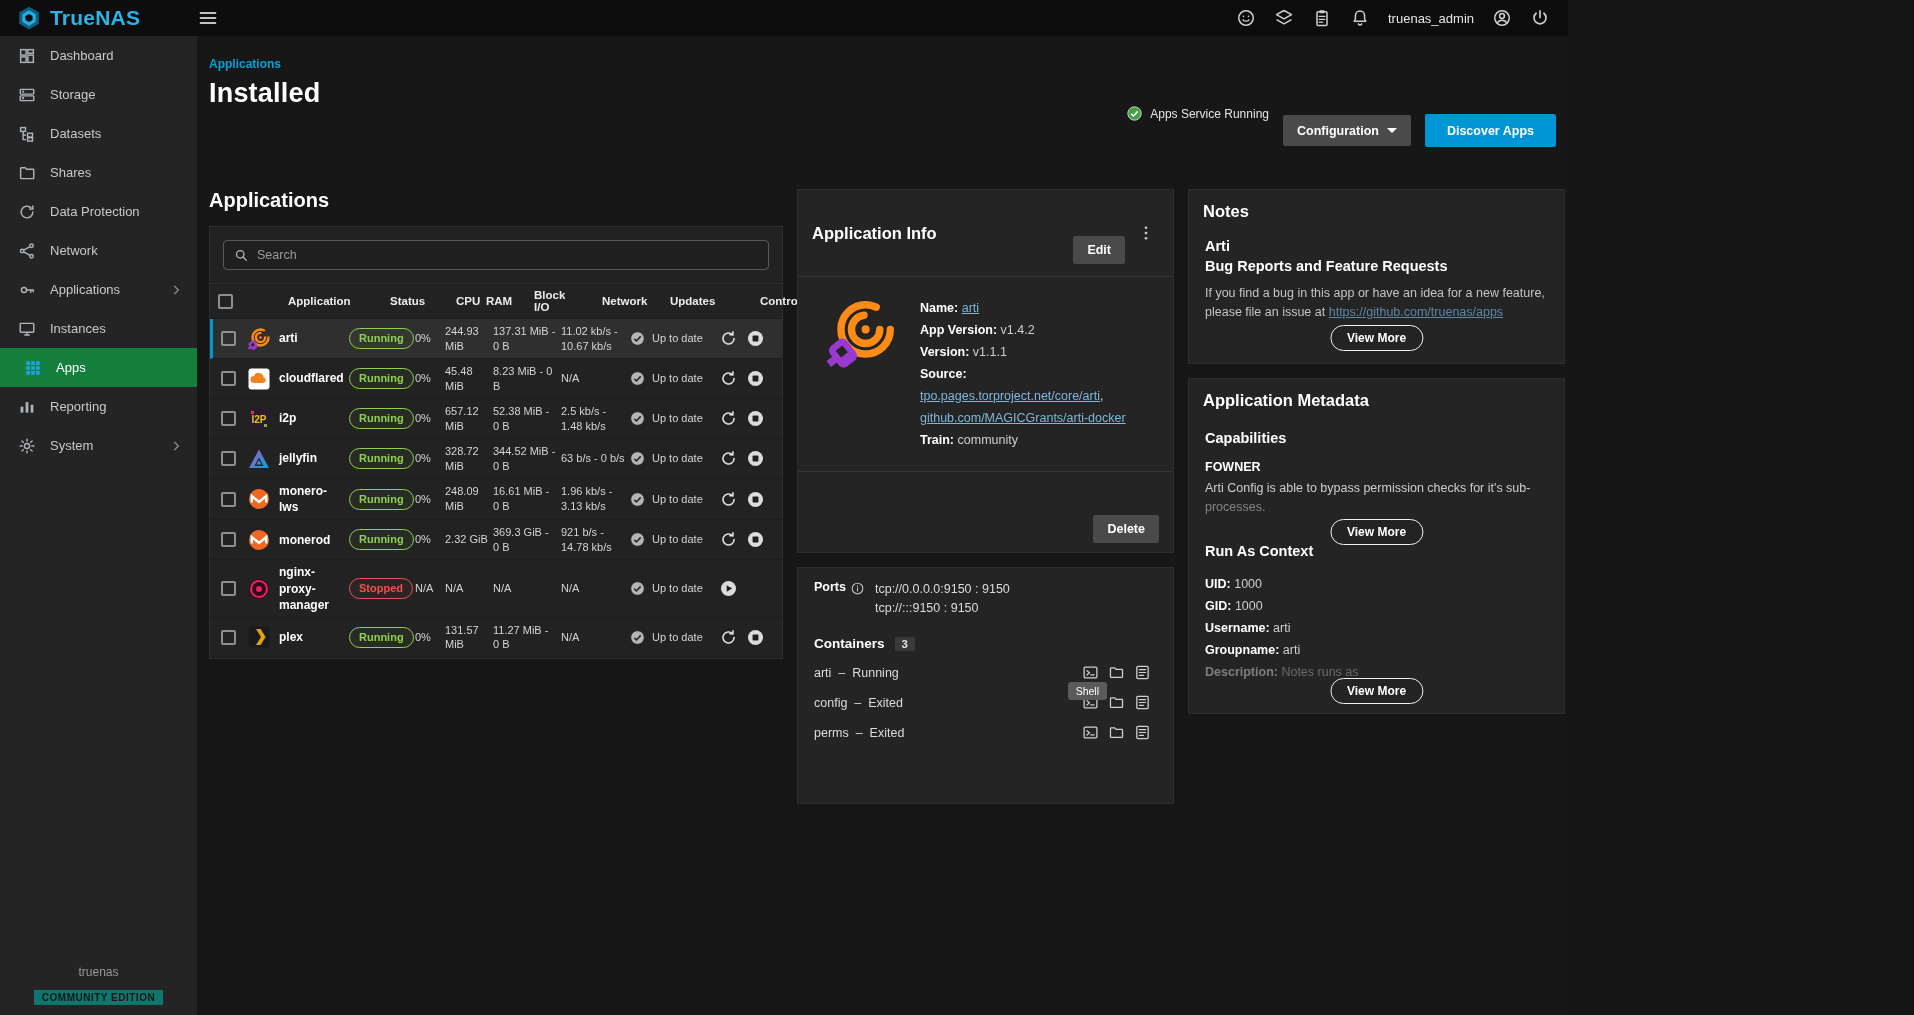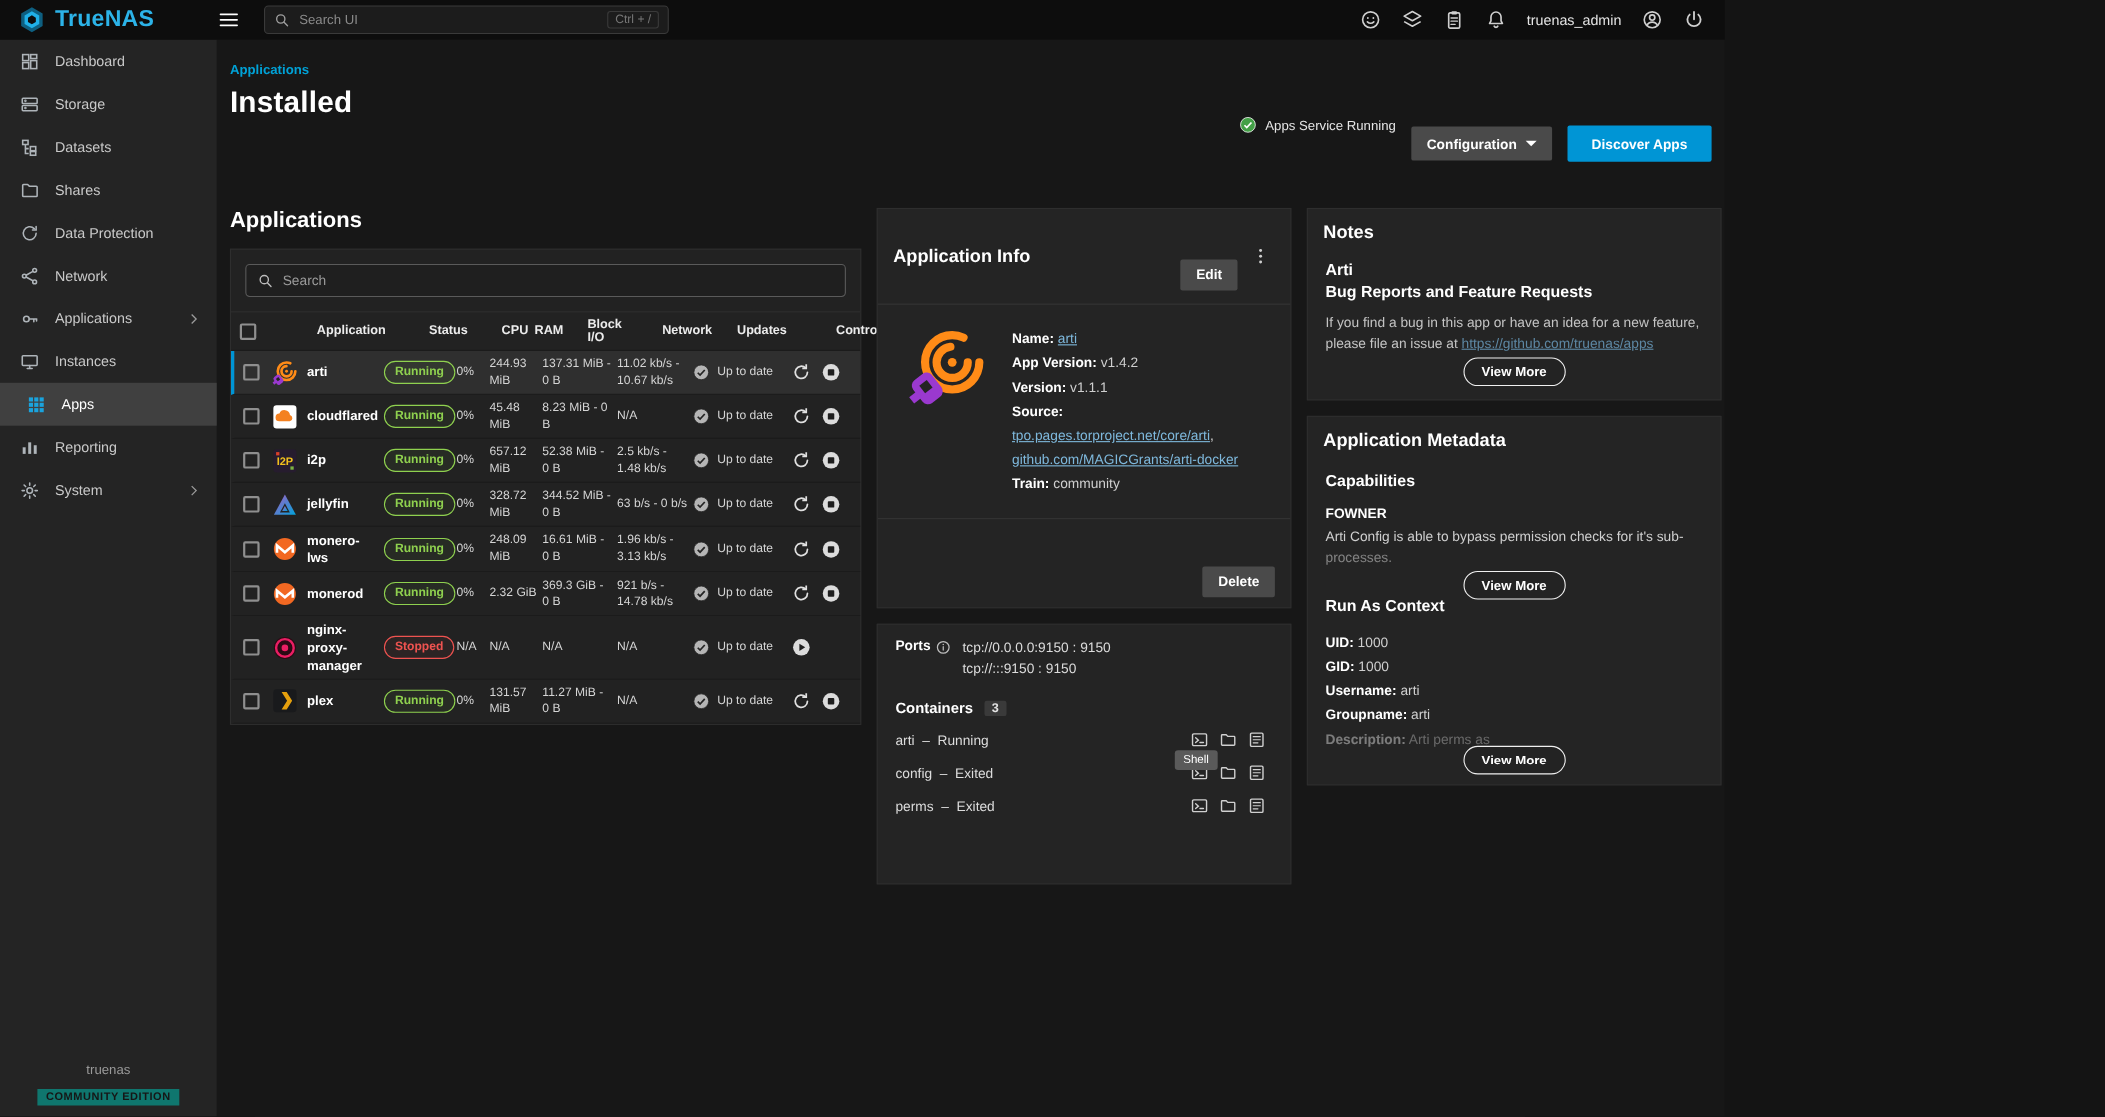--- a/index.html
+++ b/index.html
@@ -19,21 +19,21 @@
   .tb-search input::placeholder { color:#8a8a8a; }
   .kbd-hint { color:#777; font-size:11px; border:1px solid #3a3a3a; border-radius:3px; padding:1px 6px; }
   .tb-right { display:flex; align-items:center; gap:10px; }
   .username { color:#e5e5e5; font-size:13px; margin:0 4px; }
 
   
   .sidebar { position:absolute; top:36px; left:0; bottom:0; width:197px; background:#242424; z-index:20; }
   .nav-item { display:flex; align-items:center; gap:14px; height:39px; padding:0 14px 0 18px; color:#c9c9c9; font-size:13px; cursor:pointer; position:relative; }
   .nav-item svg { width:18px; height:18px; color:#aeb4b9; flex:none; }
   .nav-item .chev { margin-left:auto; width:14px; height:14px; color:#9a9a9a; }
-  .nav-item.active { background:#404040; color:#ffffff;padding-left:24px; }
+  .nav-item.active { background:#15803d; color:#ffffff;padding-left:24px; }
   .nav-item.active svg.main-ic { color:#1aa3dd; }
   .sb-footer { position:absolute; bottom:10px; left:0; right:0; text-align:center; }
   .sb-host { color:#9a9a9a; font-size:12px; margin-bottom:8px; }
   .sb-edition { display:inline-block; background:#0f766e; color:#161616; font-size:10px; font-weight:700; letter-spacing:.5px; padding:2px 8px; }
 
   
   .content { position:absolute; top:36px; left:197px; right:0; bottom:0; padding:18px 10px 0 12px; overflow:hidden; }
   .page-header { display:flex; align-items:flex-start; justify-content:space-between; padding-right:2px; }
   .crumb { color:#00a2d7; font-size:12px; font-weight:700; text-decoration:none; cursor:pointer; }
   .page-title { color:#fff; font-size:27px; font-weight:700; margin-top:6px; letter-spacing:.2px; }
@@ -169,28 +169,20 @@
           <path d="M16 6.5l8.2 4.8v9.4L16 25.5l-8.2-4.8v-9.4z" fill="#1fb0e8"></path>
           <path d="M16 11l4.4 2.6v5L16 21l-4.4-2.4v-5z" fill="#0d0d0d"></path>
         </svg>
         <span class="brand-text">TrueNAS</span>
       </div>
       <button class="icon-btn">
         <svg viewBox="0 0 24 24">
             <path d="M3 6h18M3 12h18M3 18h18" stroke="#fff" stroke-width="2" stroke-linecap="round"></path>
           </svg>
       </button>
-      <div class="tb-search">
-        <svg viewBox="0 0 24 24">
-            <circle cx="10" cy="10" r="6" fill="none" stroke="#9e9e9e" stroke-width="2"></circle>
-            <path d="M14.8 14.8l5 5" stroke="#9e9e9e" stroke-width="2" stroke-linecap="round"></path>
-          </svg>
-        <input placeholder="Search UI" style="">
-        <span class="kbd-hint">Ctrl + /</span>
-      </div>
     </div>
     <div class="tb-right">
       <button class="icon-btn">
         <svg viewBox="0 0 24 24" fill="none" stroke="#cfcfcf" stroke-width="1.8" stroke-linecap="round">
             <circle cx="12" cy="12" r="8.7"></circle>
             <circle cx="9" cy="10" r="1" fill="#cfcfcf" stroke="none"></circle>
             <circle cx="15" cy="10" r="1" fill="#cfcfcf" stroke="none"></circle>
             <path d="M8.5 14.3a5 5 0 0 0 7 0"></path>
           </svg>
       </button>
@@ -887,21 +879,21 @@
             <div class="cap-desc">
               <span>Arti Config is able to bypass permission checks for it's sub-</span><br>
               <span class="fade">processes.</span>
             </div>
             <div class="runas">
               <div class="meta-section-title">Run As Context</div>
               <div class="runas-line"><b>UID:</b> <span>1000</span></div>
               <div class="runas-line"><b>GID:</b> <span>1000</span></div>
               <div class="runas-line"><b>Username:</b> <span>arti</span></div>
               <div class="runas-line"><b>Groupname:</b> <span>arti</span></div>
-              <div class="runas-line desc-line"><b>Description:</b> <span>Arti perms as</span></div>
+              <div class="runas-line desc-line"><b>Description:</b> <span>Notes runs as</span></div>
             </div>
           </div>
           <button class="view-more vm-cap"><span>View More</span></button>
           <button class="view-more vm-bottom"><span>View More</span></button>
         </div>
       </section>
     </div>
   </main>
 </div>
 

